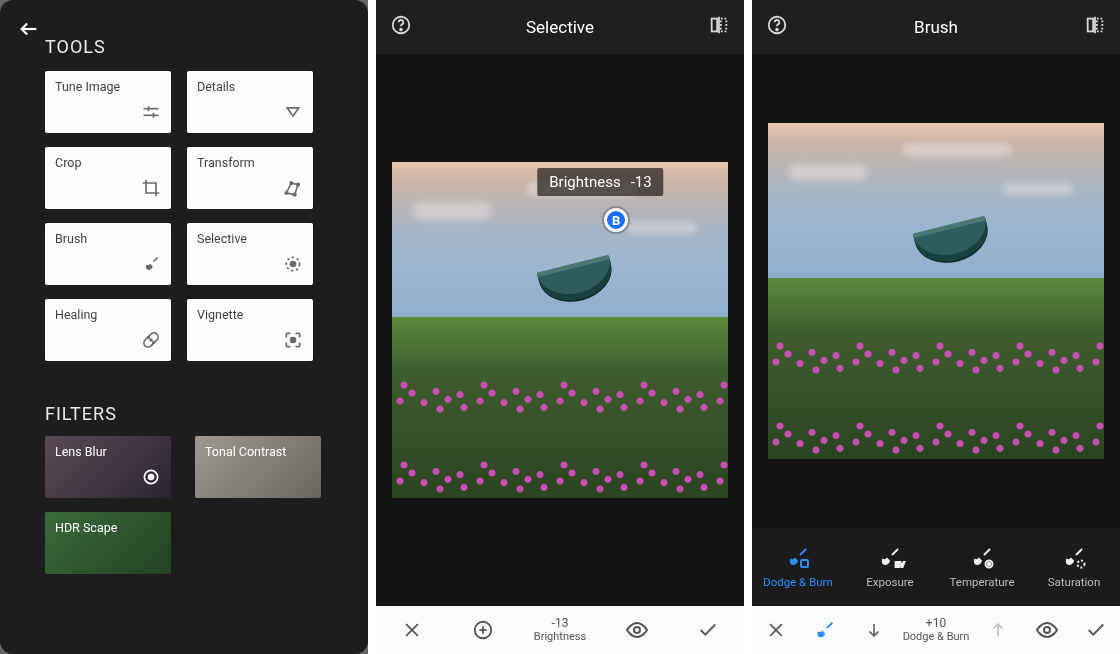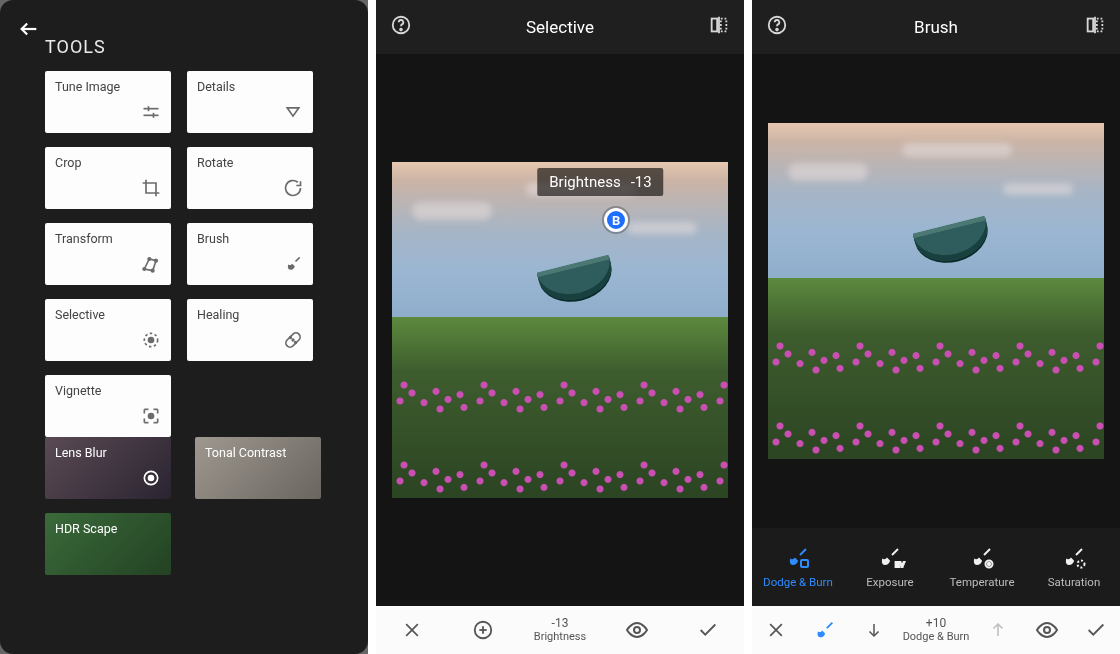--- a/index.html
+++ b/index.html
@@ -236,29 +236,20 @@
       <div class="tool-card">
         <span>Crop</span>
         <span class="tool-icon">
           <svg width="20" height="20" viewBox="0 0 24 24" fill="none" stroke="#6b6b6b" stroke-width="2">
               <path d="M6 2v16h16"></path>
               <path d="M18 22V6H2"></path>
             </svg>
         </span>
       </div>
       <div class="tool-card">
-        <span>Rotate</span>
-        <span class="tool-icon">
-          <svg width="20" height="20" viewBox="0 0 24 24" fill="none" stroke="#6b6b6b" stroke-width="2">
-              <path d="M21 12a9 9 0 1 1-3.2-6.9"></path>
-              <path d="M21 4v5h-5"></path>
-            </svg>
-        </span>
-      </div>
-      <div class="tool-card">
         <span>Transform</span>
         <span class="tool-icon">
           <svg width="20" height="20" viewBox="0 0 24 24" fill="none" stroke="#6b6b6b" stroke-width="2">
               <path d="M4 18L10 6l8 2-4 12z"></path>
               <circle cx="4" cy="18" r="1.5"></circle>
               <circle cx="10" cy="6" r="1.5"></circle>
               <circle cx="18" cy="8" r="1.5"></circle>
               <circle cx="14" cy="20" r="1.5"></circle>
             </svg>
         </span>
@@ -303,20 +294,21 @@
               <path d="M4 20h5"></path>
               <path d="M4 20v-5"></path>
               <path d="M20 20h-5"></path>
               <path d="M20 20v-5"></path>
               <circle cx="12" cy="12" r="3" fill="#6b6b6b"></circle>
             </svg>
         </span>
       </div>
     </div>
 
+    <div class="filters-title">FILTERS</div>
 
     <div class="filter-grid">
       <div class="filter-card fc1">
         <span>Lens Blur</span>
         <span class="filter-surface-icon">
           <svg width="20" height="20" viewBox="0 0 24 24" fill="none" stroke="#fff" stroke-width="2">
               <circle cx="12" cy="12" r="8"></circle>
               <circle cx="12" cy="12" r="3" fill="#fff"></circle>
             </svg>
         </span>

